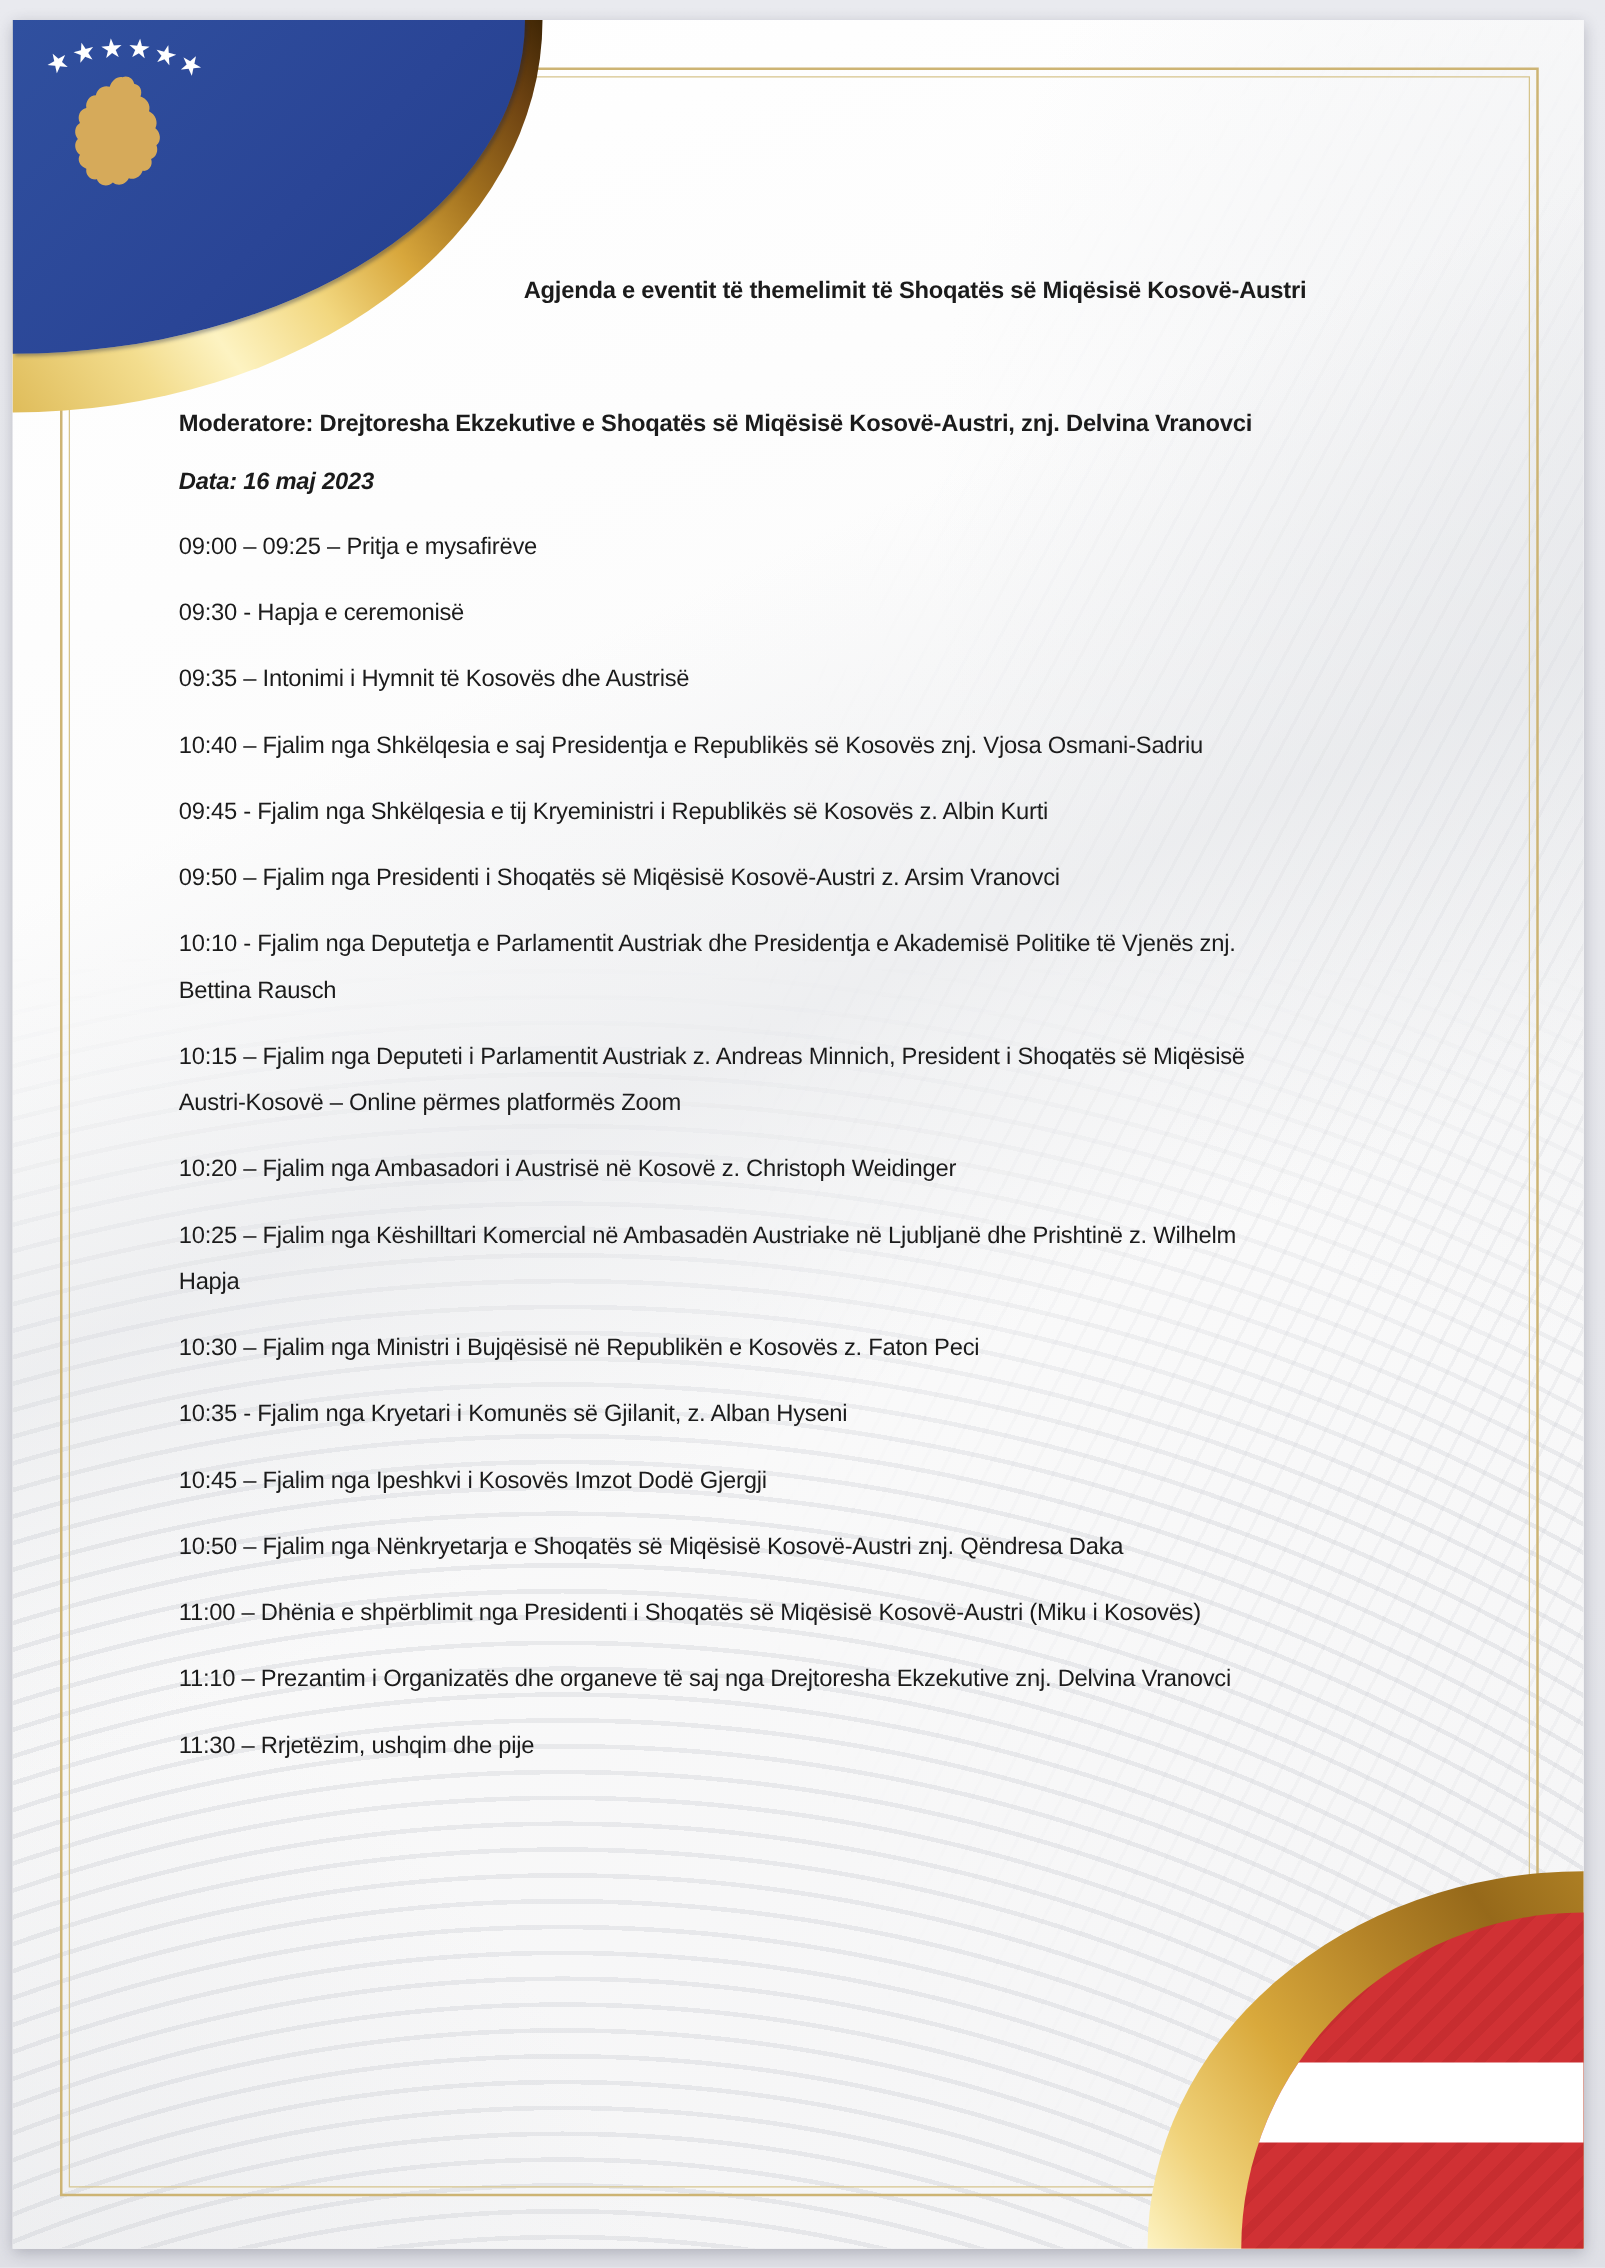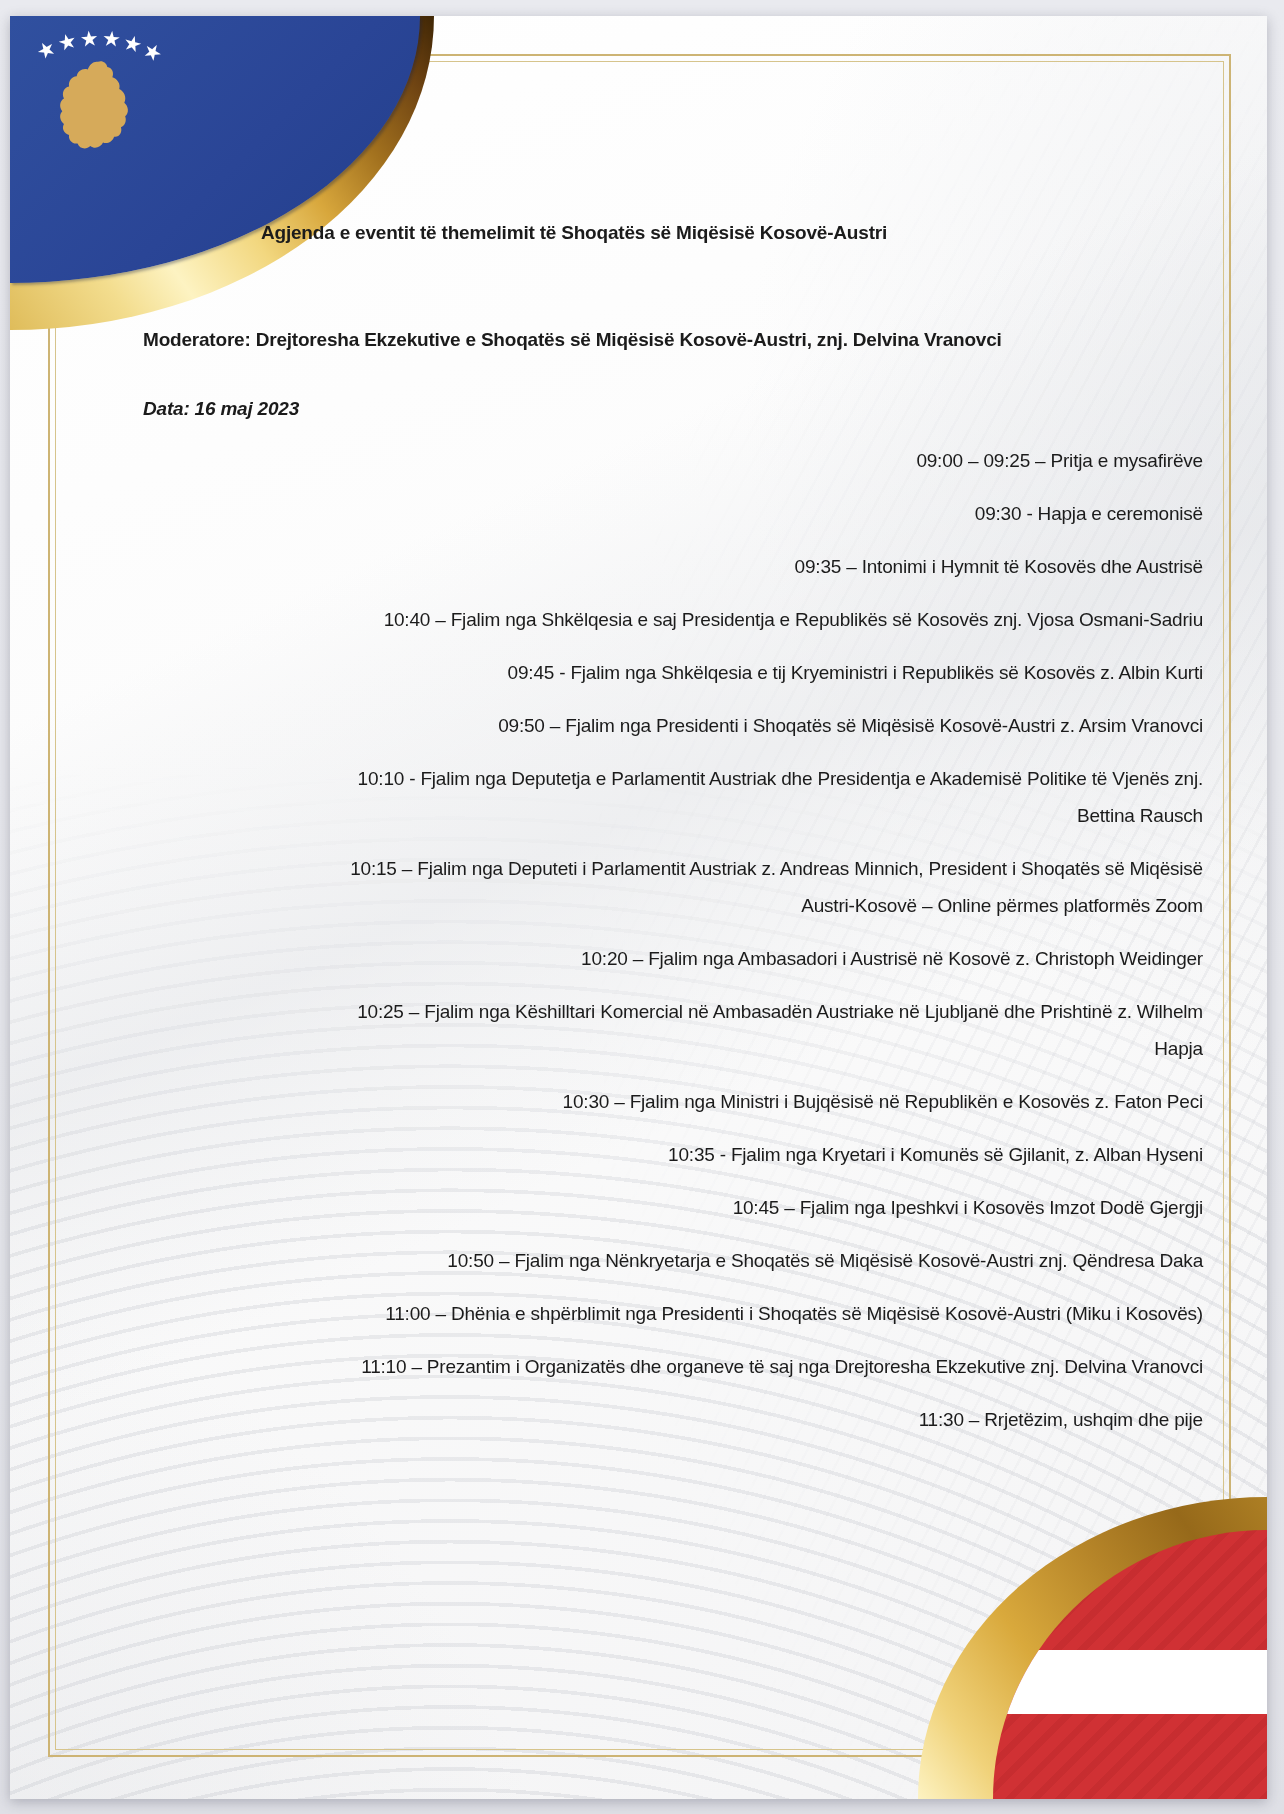--- a/index.html
+++ b/index.html
@@ -56,25 +56,25 @@
       background:#d03134; }
   .red-stripes { position:absolute; inset:0;
       background:repeating-linear-gradient(135deg, rgba(120,10,12,.10) 0 7px, rgba(255,255,255,0) 7px 18px); }
   .white-stripe { position:absolute; left:0; right:0; top:120px; height:64px; background:#ffffff; }
 
   
   .content { position:absolute; left:133px; top:0; width:1060px; color:#1b1b1b;
       font-size:19px; letter-spacing:-0.2px; z-index:5; }
   .b { font-weight:normal; }
   .title { margin-top:198px; margin-left:118px; height:37px; line-height:37px;
-      font-weight:bold; white-space:nowrap; }
+      font-weight:bold; white-space:nowrap;text-align:center; }
   .moderator { margin-top:70px; height:37px; line-height:37px; font-weight:bold; white-space:nowrap; }
-  .dateline { margin-top:32px; height:37px; line-height:37px; font-weight:bold; font-style:italic; white-space:nowrap; }
+  .dateline { margin-top:9px; height:37px; line-height:37px; font-weight:bold; font-style:italic; white-space:nowrap; }
   .agenda { margin-top:15px; }
-  .item { margin-bottom:16px;text-align:right; }
+  .item { margin-bottom:16px; }
   .tline { height:37px; line-height:37px; white-space:nowrap; }
 </style>
 </head>
 <body>
 
 <div class="backdrop">
   <div class="page">
 
     <div class="tex tex-a"></div>
     <div class="tex tex-b"></div>

